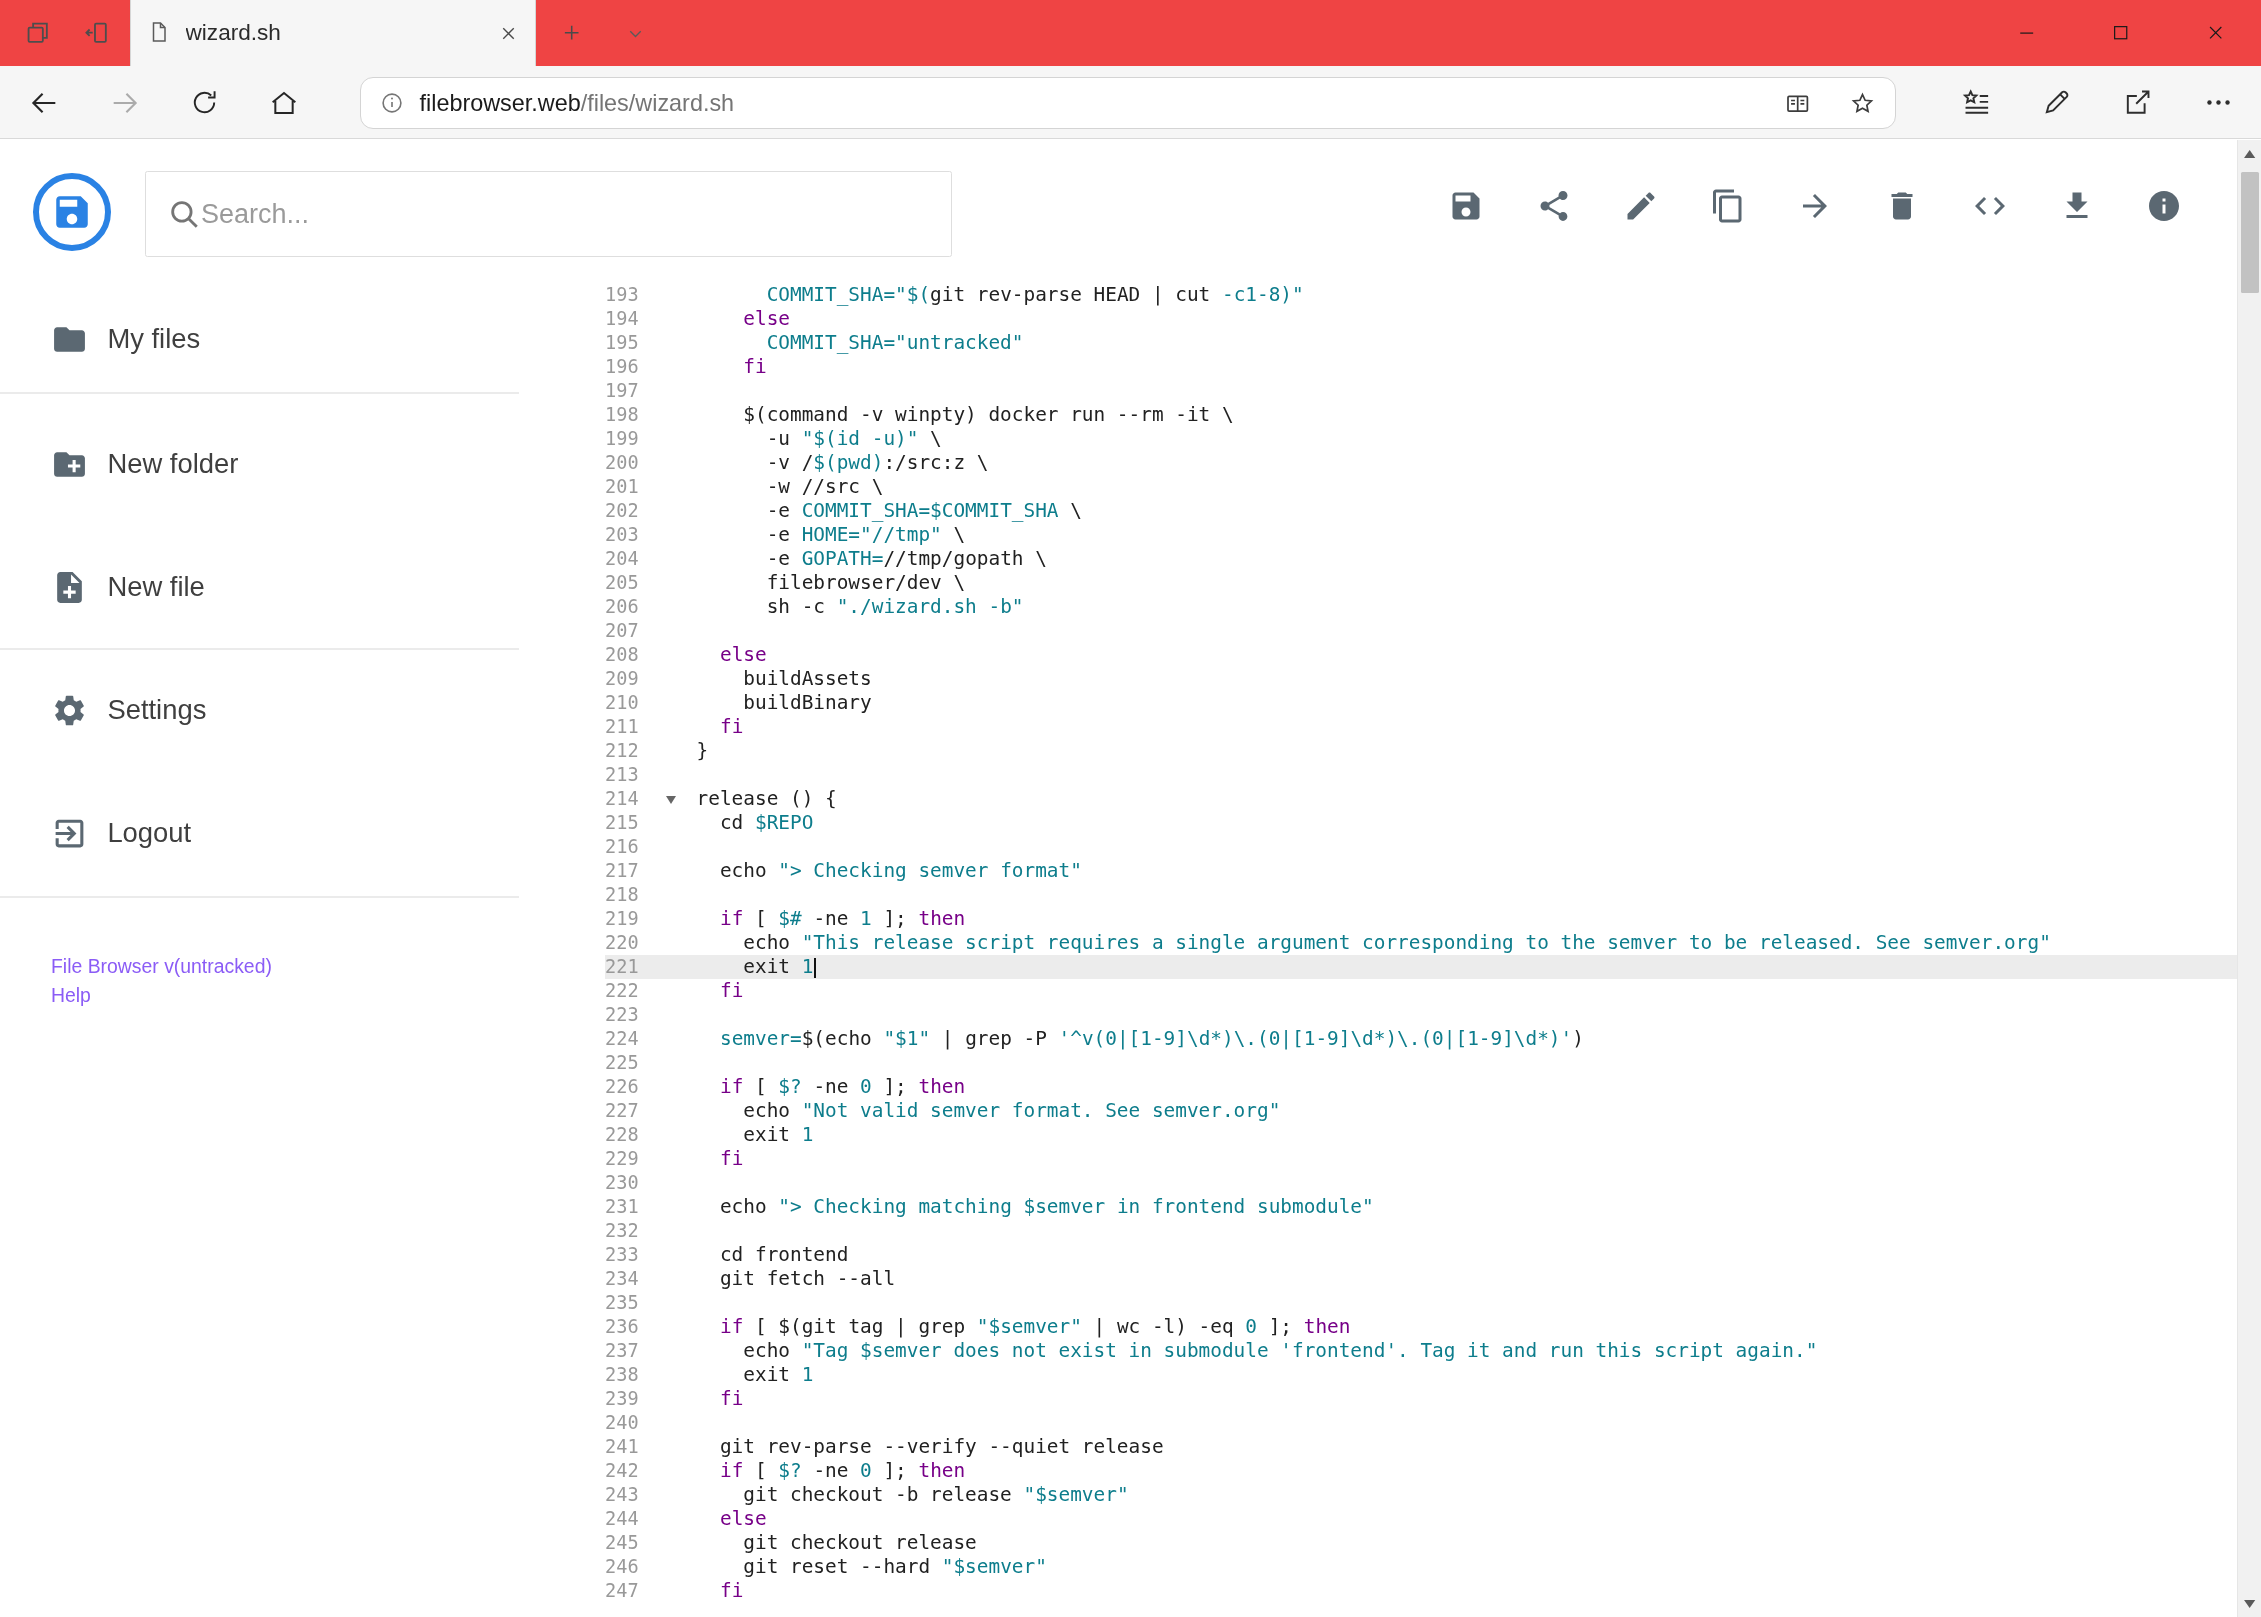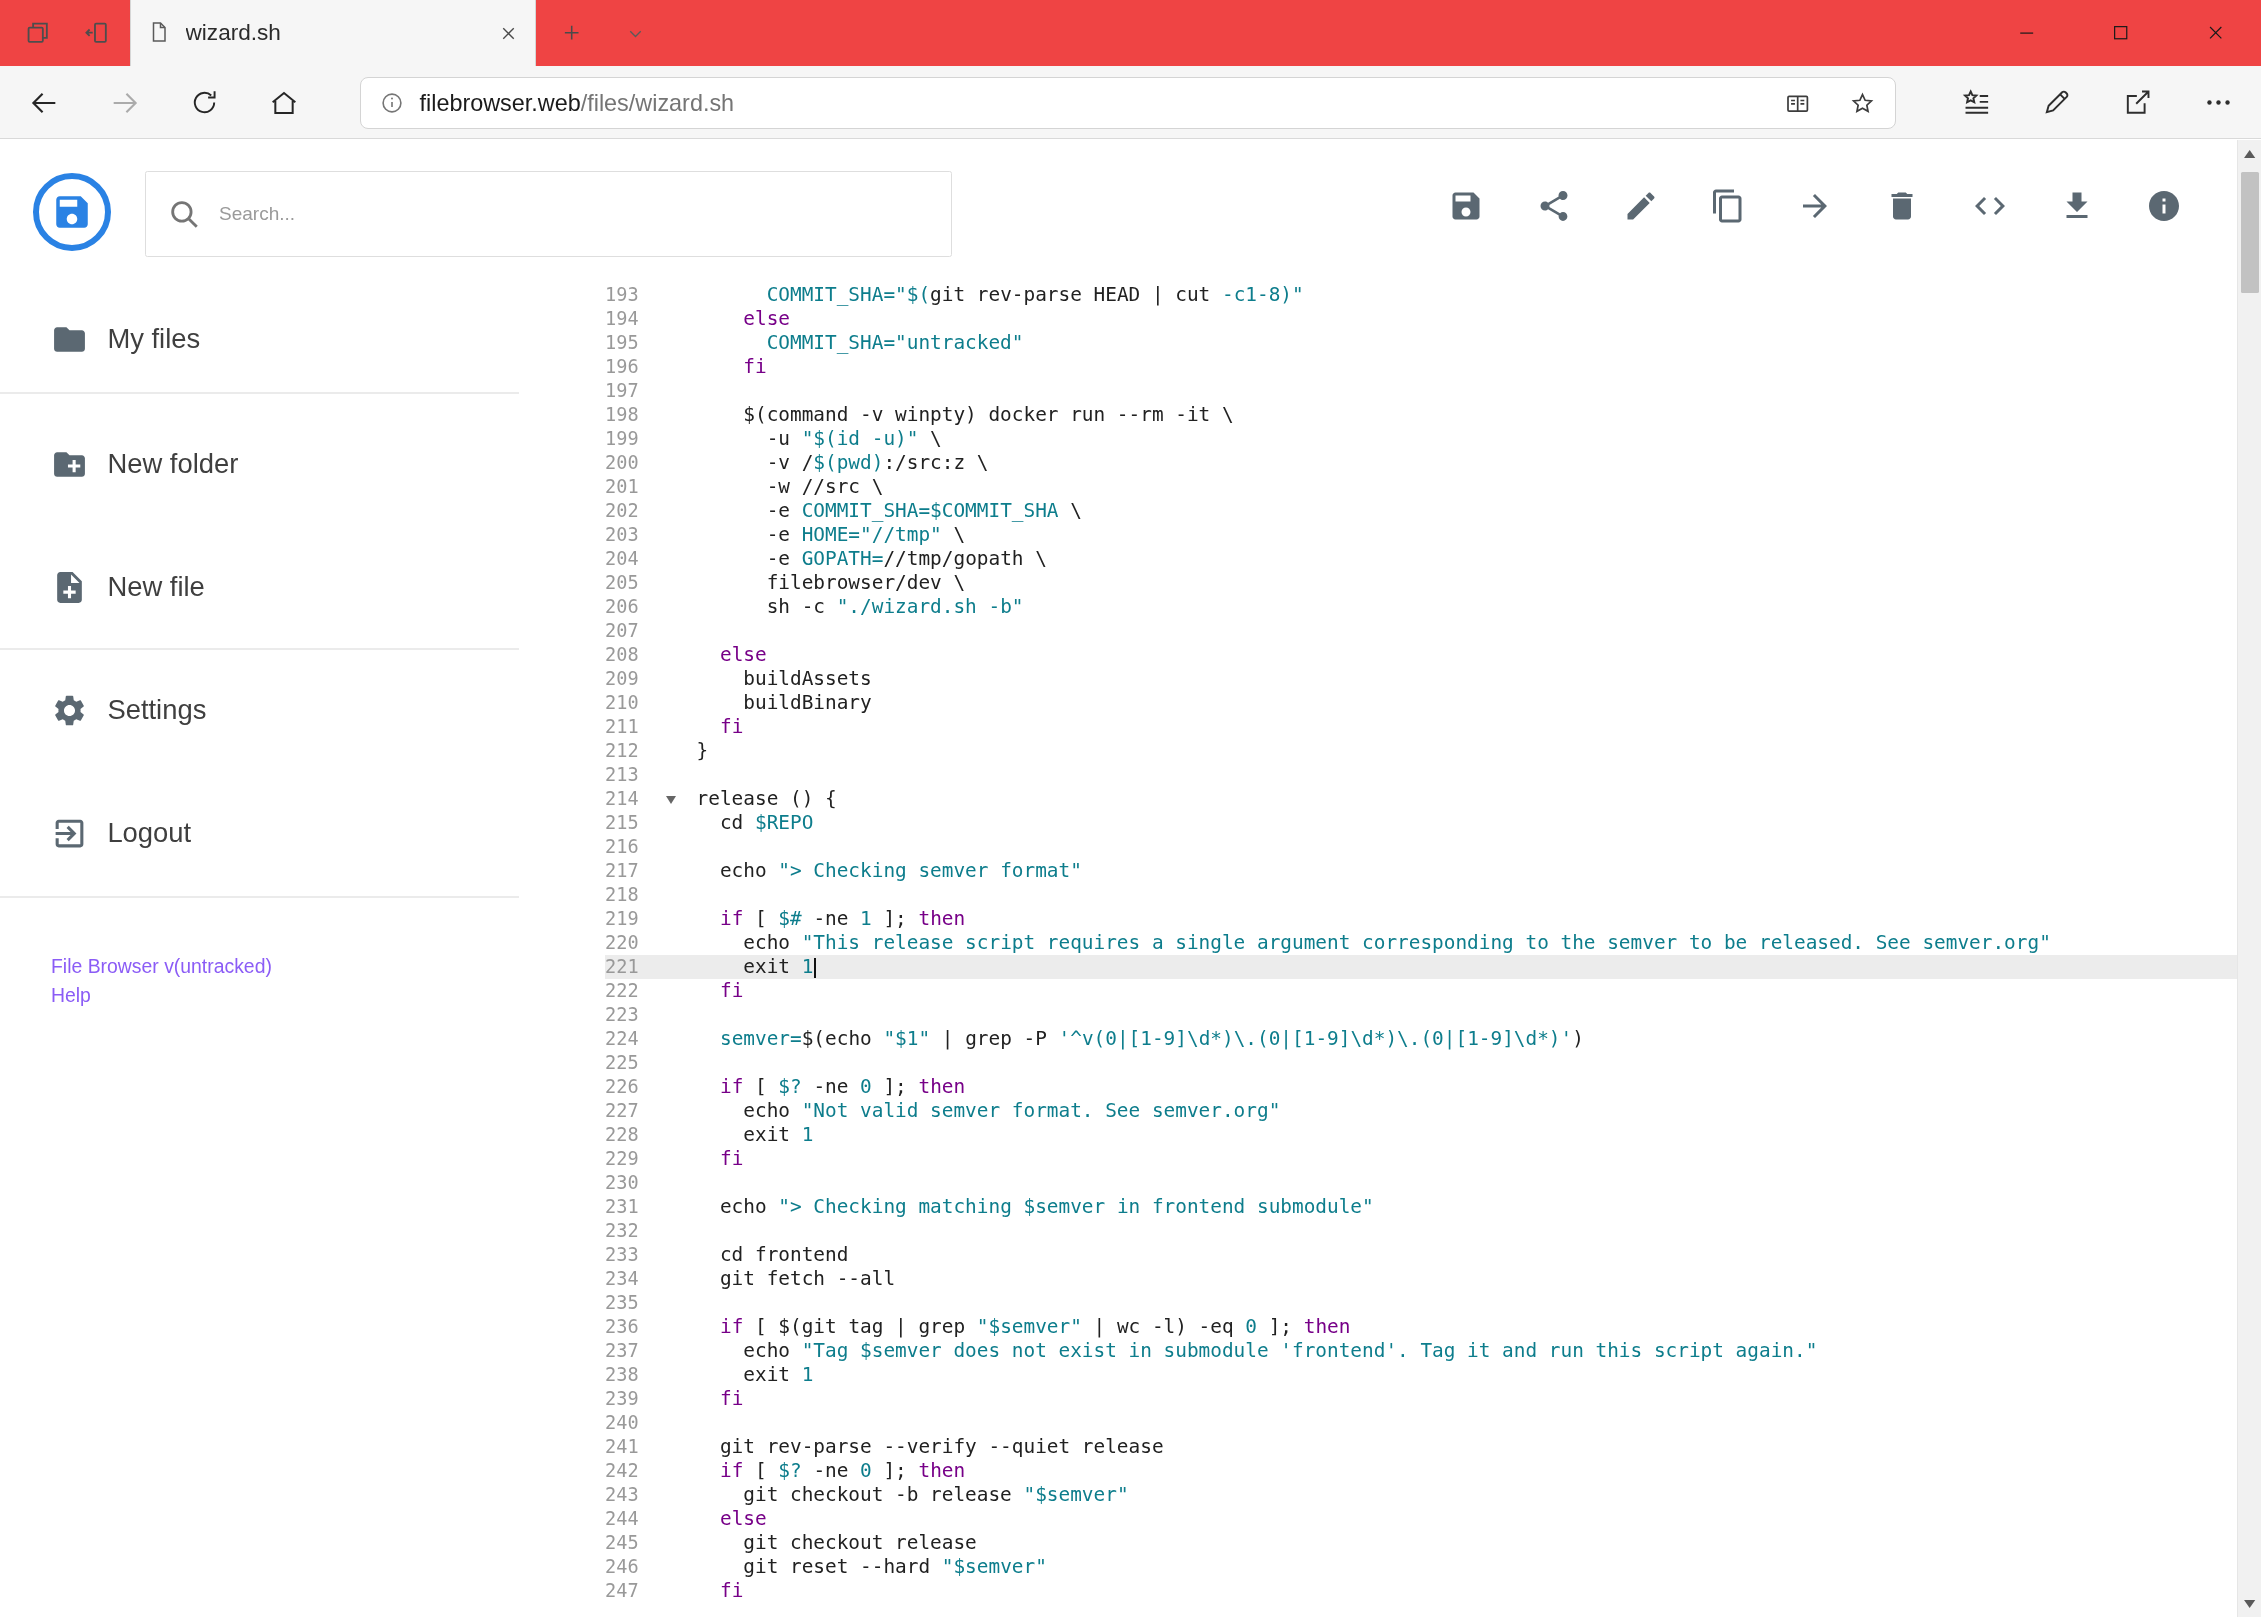--- a/index.html
+++ b/index.html
@@ -15,37 +15,37 @@
   .tab{position:absolute;left:130px;top:0;width:406px;height:66px;background:#f6f6f6;
        border-left:0.8px solid #d6d6d6;border-right:0.8px solid #d6d6d6;
        display:flex;align-items:center;padding:0 16px;cursor:pointer}
   .tab-title{font-size:22.6px;color:#2b2b2b;margin-left:14.5px;flex:1;white-space:nowrap;overflow:hidden}
   .wbtn{position:absolute;top:0;height:66px;width:69px;display:flex;align-items:center;justify-content:center;cursor:pointer}
 
   
   .navbar{position:absolute;left:0;top:66px;width:2261px;height:73px;background:#f6f6f6;border-bottom:0.8px solid #d9d9d9}
   .navbar .ibtn{top:0;height:73px;width:58px}
   .addressbar{position:absolute;left:360px;top:11.3px;width:1536px;height:52px;background:#fff;
-              border:0.8px solid #d4d4d4;border-radius:8px;display:flex;align-items:center;cursor:text}
+              border:0.8px solid #d4d4d4;border-radius:13px;display:flex;align-items:center;cursor:text}
   .addr-info{margin-left:18px;display:flex;align-items:center}
   .url{margin-left:14.5px;font-size:23.4px;white-space:nowrap}
   .url .host{color:#1b1b1b}
   .url .path{color:#757575}
   .addr-right{position:absolute;right:11.3px;top:0;height:50px;display:flex;align-items:center;gap:22.6px}
   .addr-right .ab{display:flex;align-items:center;justify-content:center;width:42px;height:50px;cursor:pointer}
 
   
   .content{position:absolute;left:0;top:140px;width:2261px;height:1477px;background:#fff}
   .app-header{position:absolute;left:0;top:0;width:2237px;height:132px;background:#fff}
   .logo{position:absolute;left:33px;top:33px;width:78px;height:78px;border-radius:50%;
         border:6.5px solid #2a82e4;background:#fff;display:flex;align-items:center;justify-content:center}
   .search{position:absolute;left:145px;top:31px;width:807px;height:86px;background:#fff;
           border:0.8px solid #dedede;border-radius:2.4px;display:flex;align-items:center;padding:0 21px}
   .search input{flex:1;border:none;outline:none;background:transparent;font-family:"Liberation Sans",sans-serif;
-                font-size:19px;color:#333;margin-left:18px}
+                font-size:27px;color:#333;margin-left:0}
   .search input::placeholder{color:#9a9a9a}
   .hbtn{position:absolute;top:14.5px;width:61px;height:103px;display:flex;align-items:center;justify-content:center;cursor:pointer}
 
   
   .sidebar{position:absolute;left:0;top:132px;width:519px;height:1345px;background:#fff}
   .sitem{position:absolute;left:0;width:519px;height:48px;display:flex;align-items:center;padding-left:51px;cursor:pointer}
   .sitem .lbl{margin-left:19.4px;font-size:27.4px;color:#3f3f3f}
   .sdiv{position:absolute;left:0;width:519px;height:1.6px;background:#ebebeb}
   .sfoot{position:absolute;left:51px;top:680px;font-size:19.4px;color:#8b5cf6;line-height:29px}
   .sfoot .help{cursor:pointer}

